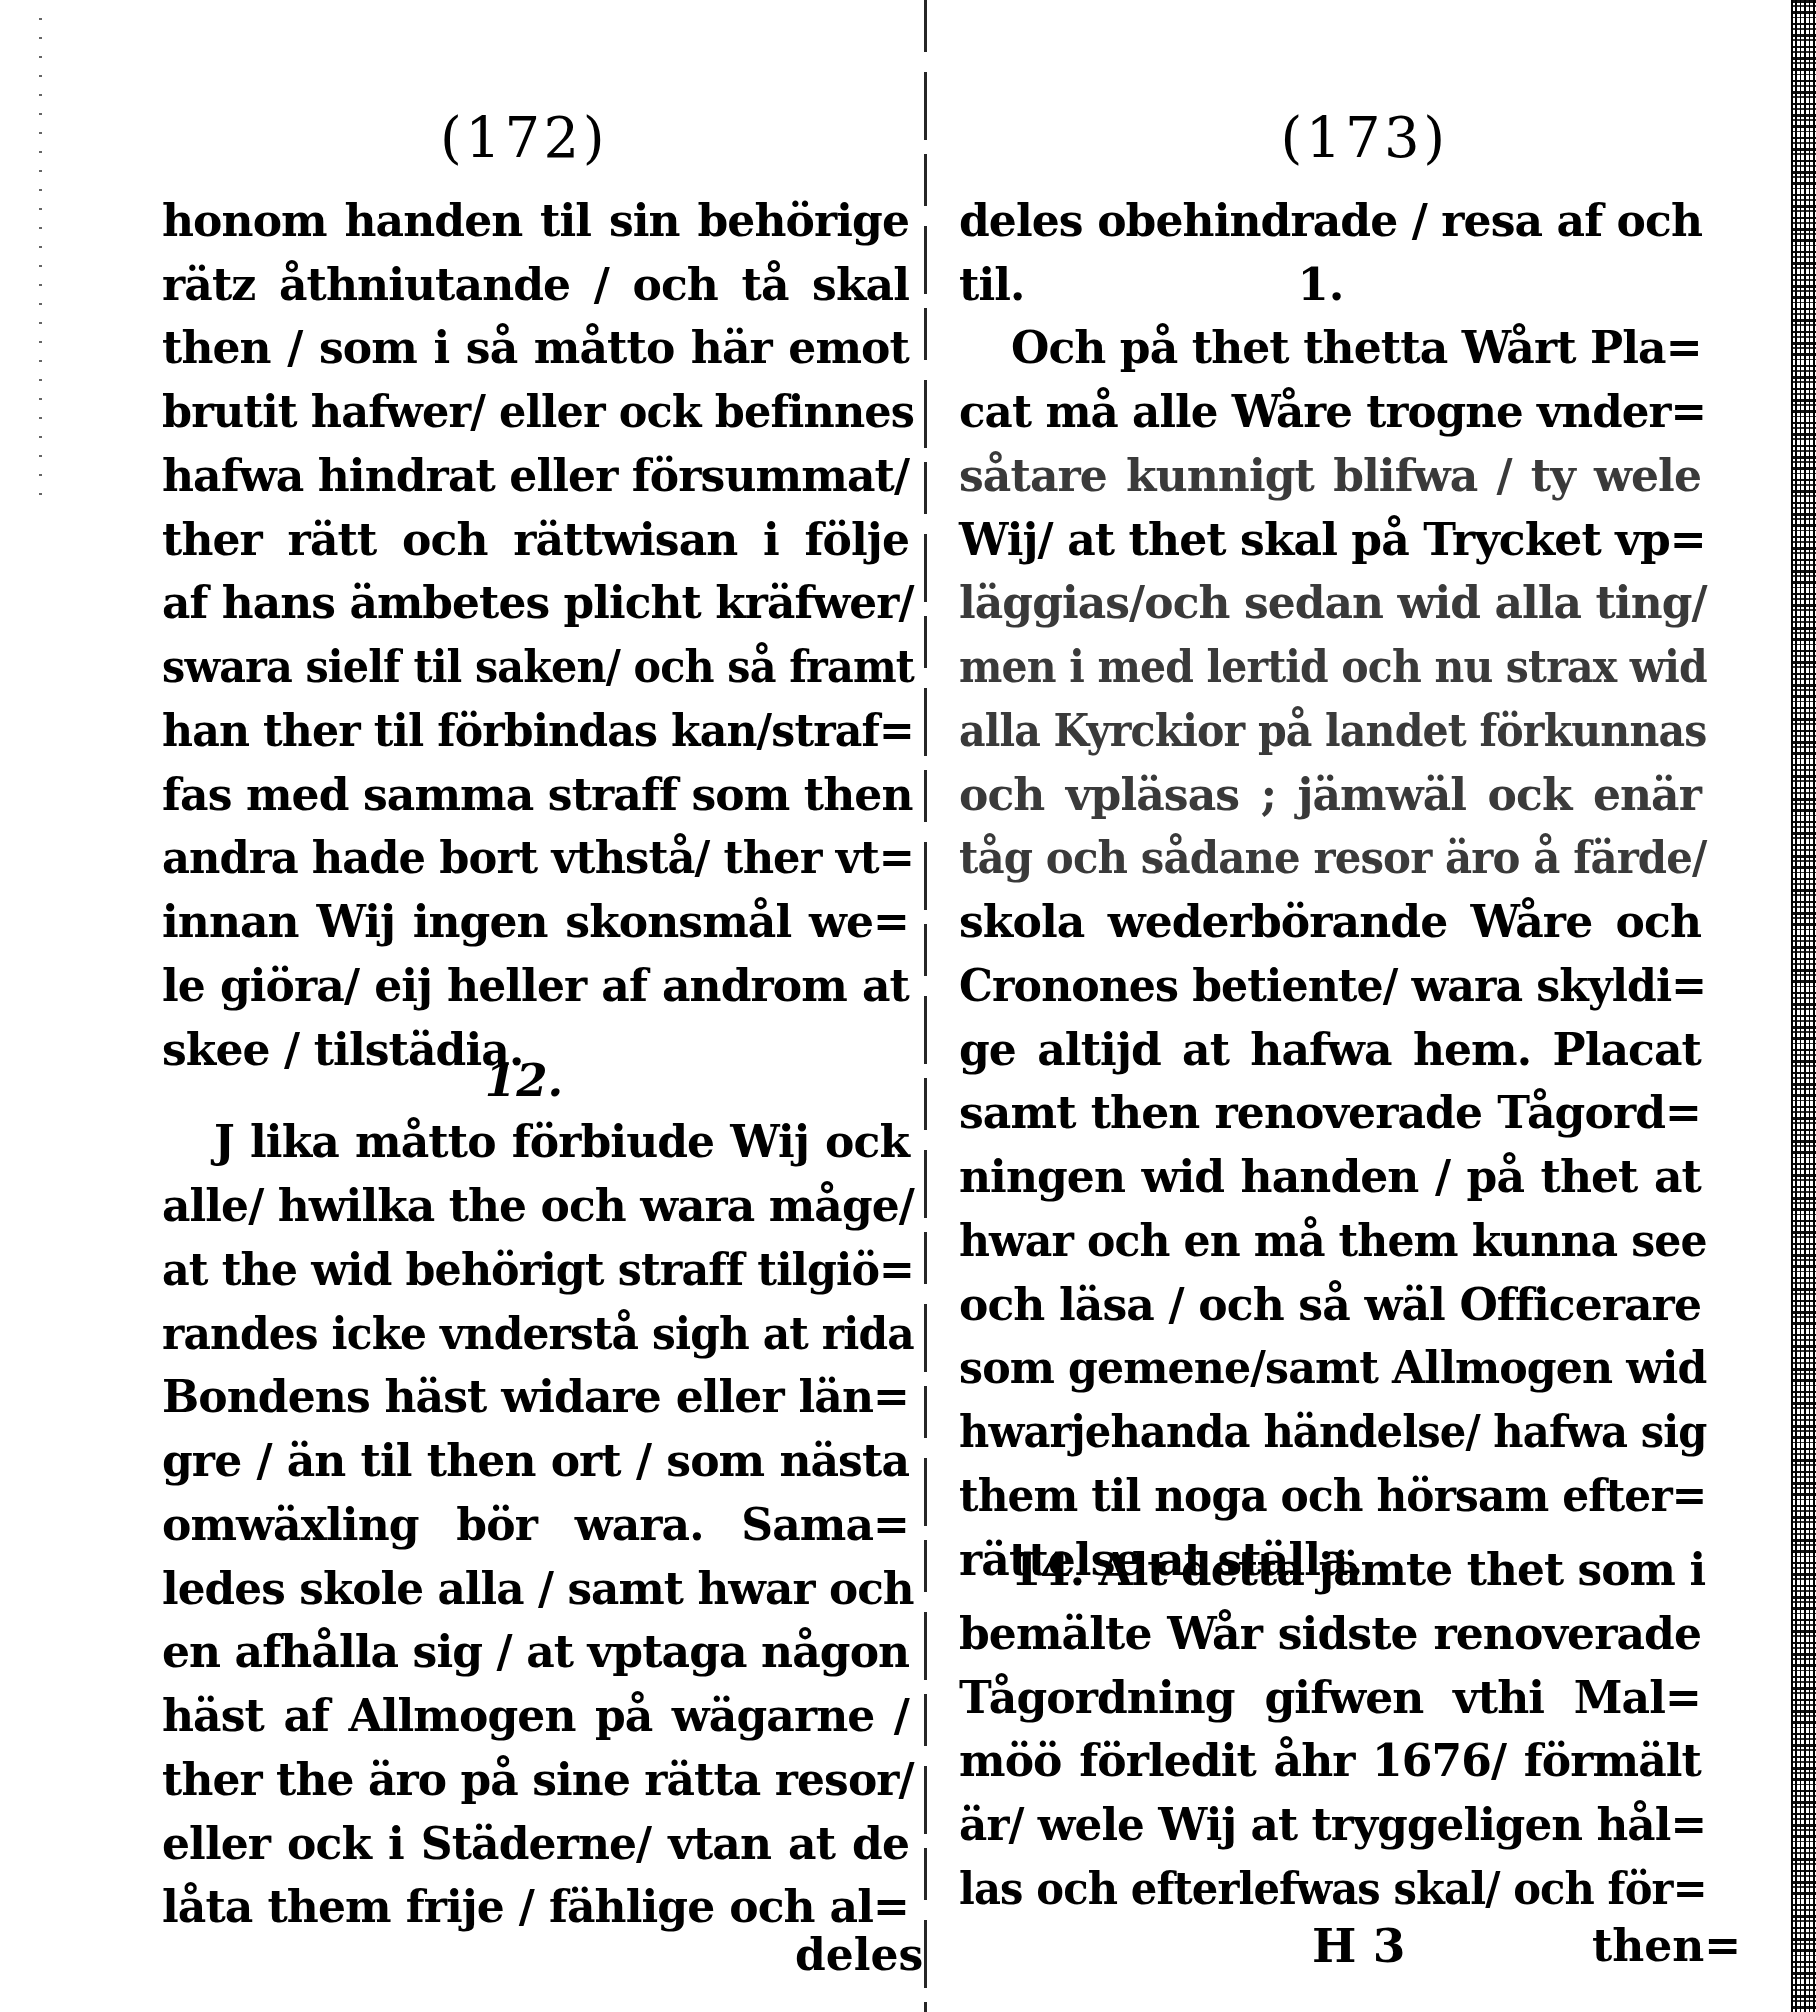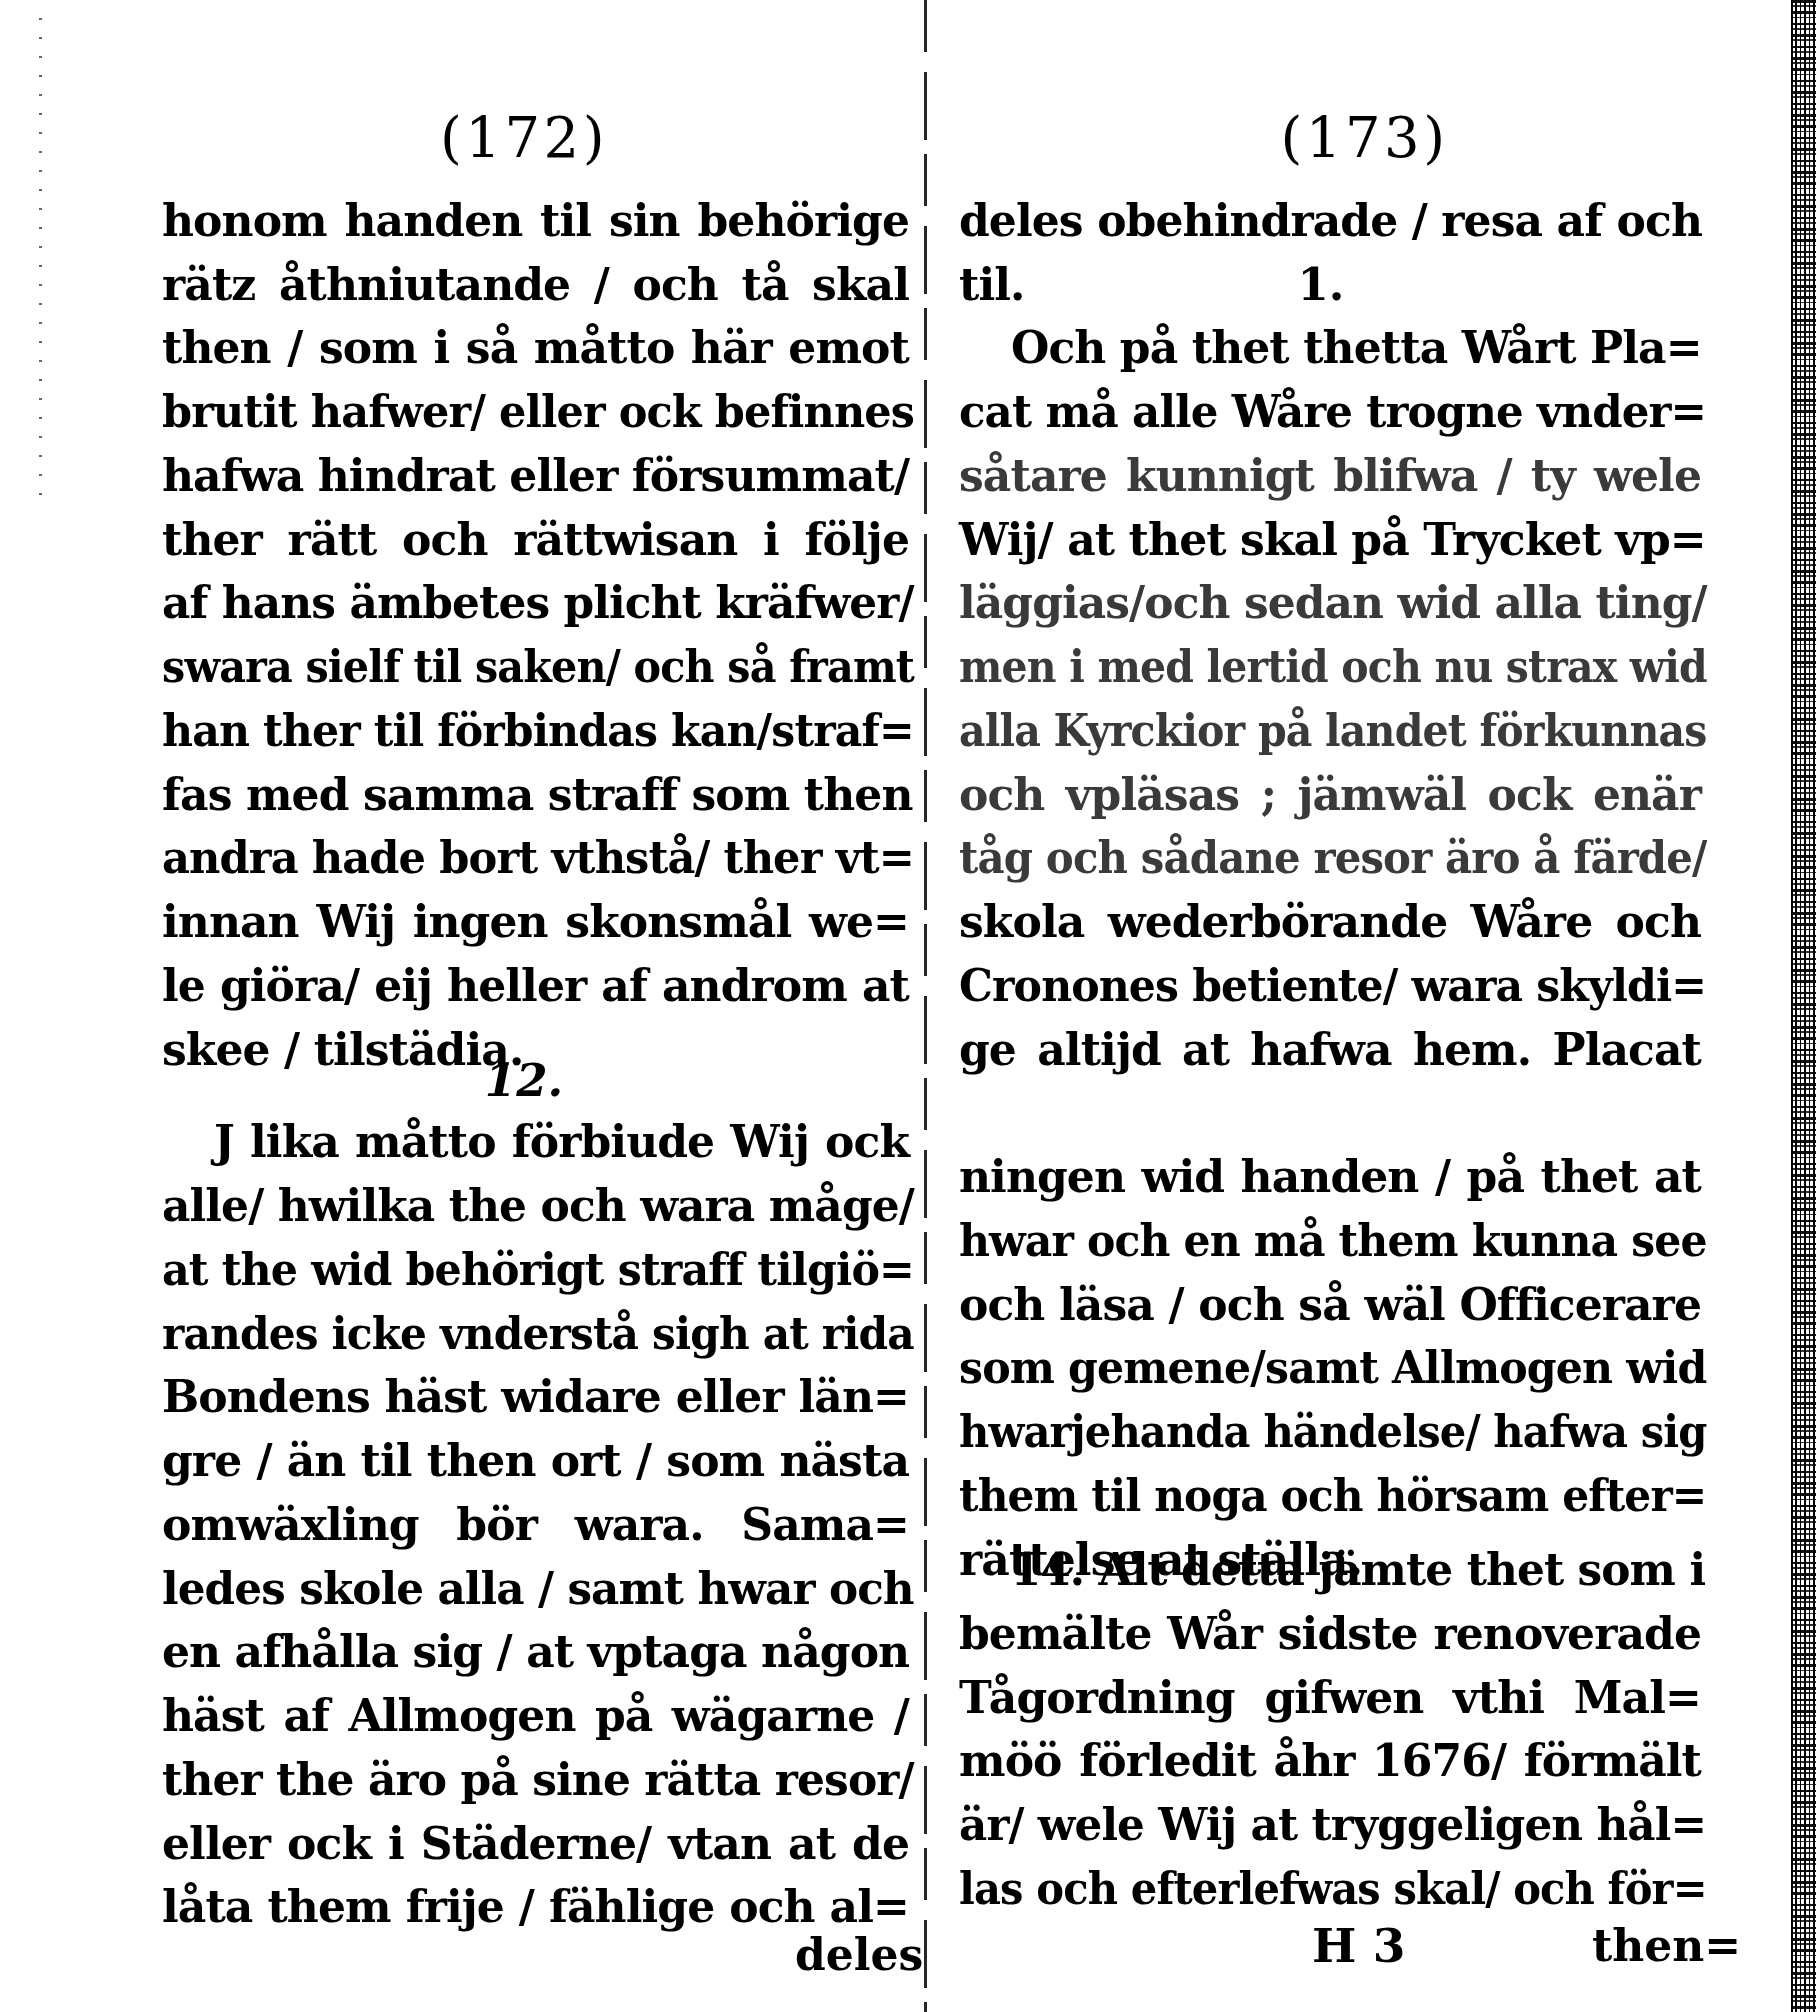--- a/index.html
+++ b/index.html
@@ -146,20 +146,21 @@
     <div class="line" style="top:507px">Wij/ at thet skal på Trycket vp=</div>
     <div class="line faded" style="top:443px">såtare kunnigt blifwa / ty wele</div>
     <div class="line faded" style="top: 570px; transform: scaleX(0.998); width: 744px;">läggias/och sedan wid alla ting/</div>
     <div class="line faded" style="top: 634px; transform: scaleX(0.932); width: 797px;">men i med lertid och nu strax wid</div>
     <div class="line faded" style="top: 698px; transform: scaleX(0.934); width: 795px;">alla Kyrckior på landet förkunnas</div>
     <div class="line faded" style="top:762px">och vpläsas ; jämwäl ock enär</div>
     <div class="line faded" style="top: 825px; transform: scaleX(0.951); width: 781px;">tåg och sådane resor äro å färde/</div>
     <div class="line" style="top:889px">skola wederbörande Wåre och</div>
     <div class="line" style="top: 953px; transform: scaleX(0.968); width: 767px;">Cronones betiente/ wara skyldi=</div>
     <div class="line" style="top:1017px">ge altijd at hafwa hem. Placat</div>
+    <div class="line" style="top:1080px">samt then renoverade Tågord=</div>
     <div class="line" style="top:1144px">ningen wid handen / på thet at</div>
     <div class="line" style="top: 1208px; transform: scaleX(0.967); width: 768px;">hwar och en må them kunna see</div>
     <div class="line" style="top:1272px">och läsa / och så wäl Officerare</div>
     <div class="line" style="top: 1335px; transform: scaleX(0.97); width: 765px;">som gemene/samt Allmogen wid</div>
     <div class="line" style="top: 1399px; transform: scaleX(0.946); width: 785px;">hwarjehanda händelse/ hafwa sig</div>
     <div class="line" style="top: 1463px; transform: scaleX(0.961); width: 773px;">them til noga och hörsam efter=</div>
     <div class="line short" style="top:1527px">rättelse at ställa.</div>
 
     <div class="line indent" style="top: 1537px; transform: scaleX(0.995); width: 746px;">14. Alt detta jämte thet som i</div>
     <div class="line" style="top:1601px">bemälte Wår sidste renoverade</div>

